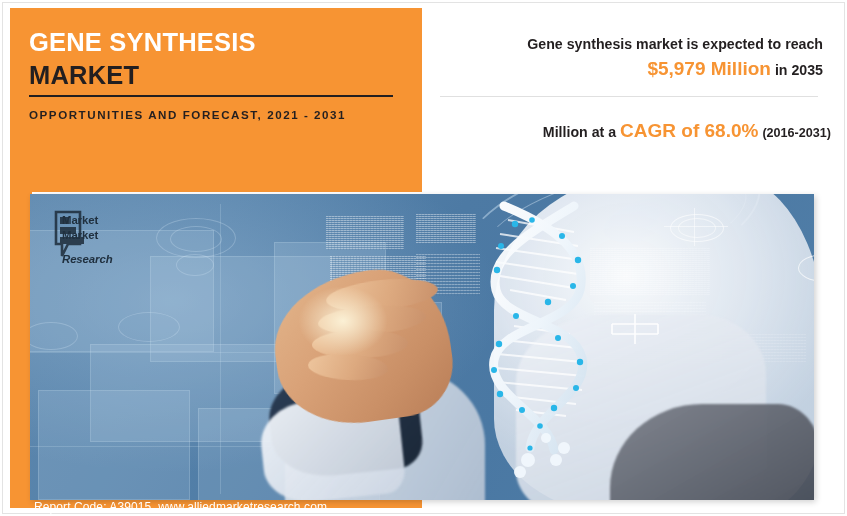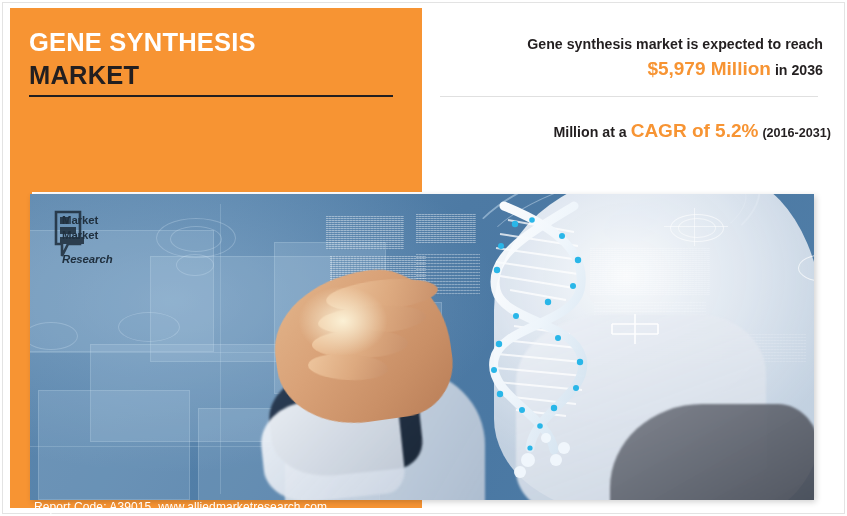--- a/index.html
+++ b/index.html
@@ -340,36 +340,37 @@
 
   <div id="orange-strip-left"></div>
   <div id="orange-strip-bottom"></div>
 
   <div id="orange-panel">
     <div id="title-block">
       <div class="title-line white">GENE SYNTHESIS</div>
       <div class="title-line dark">MARKET</div>
     </div>
     <div id="title-rule"></div>
+    <div id="subtitle">OPPORTUNITIES AND FORECAST, 2021 - 2031</div>
   </div>
 
   <div id="stats-panel">
 
     <div id="stat-line-1">
       <span>Gene synthesis market is expected to reach</span>
       <br>
       <span class="big-orange">$5,979 Million</span>
-      <span>in 2036</span>
+      <span>in 2035</span>
     </div>
 
     <div id="stats-rule"></div>
 
     <div id="stat-line-2">
       <span>Million at a</span>
-      <span class="big-orange">CAGR of 5.2%</span>
+      <span class="big-orange">CAGR of 68.0%</span>
       <span class="yrs">(2016-2031)</span>
     </div>
   </div>
 
   <div id="hero">
     <div class="hero-bg"></div>
 
     <div class="hud-block" style="left:-18px;  top:36px;  width:200px; height:120px;"></div>
     <div class="hud-block" style="left:120px;  top:62px;  width:180px; height:104px;"></div>
     <div class="hud-block" style="left:244px;  top:48px;  width:110px; height:150px;"></div>

